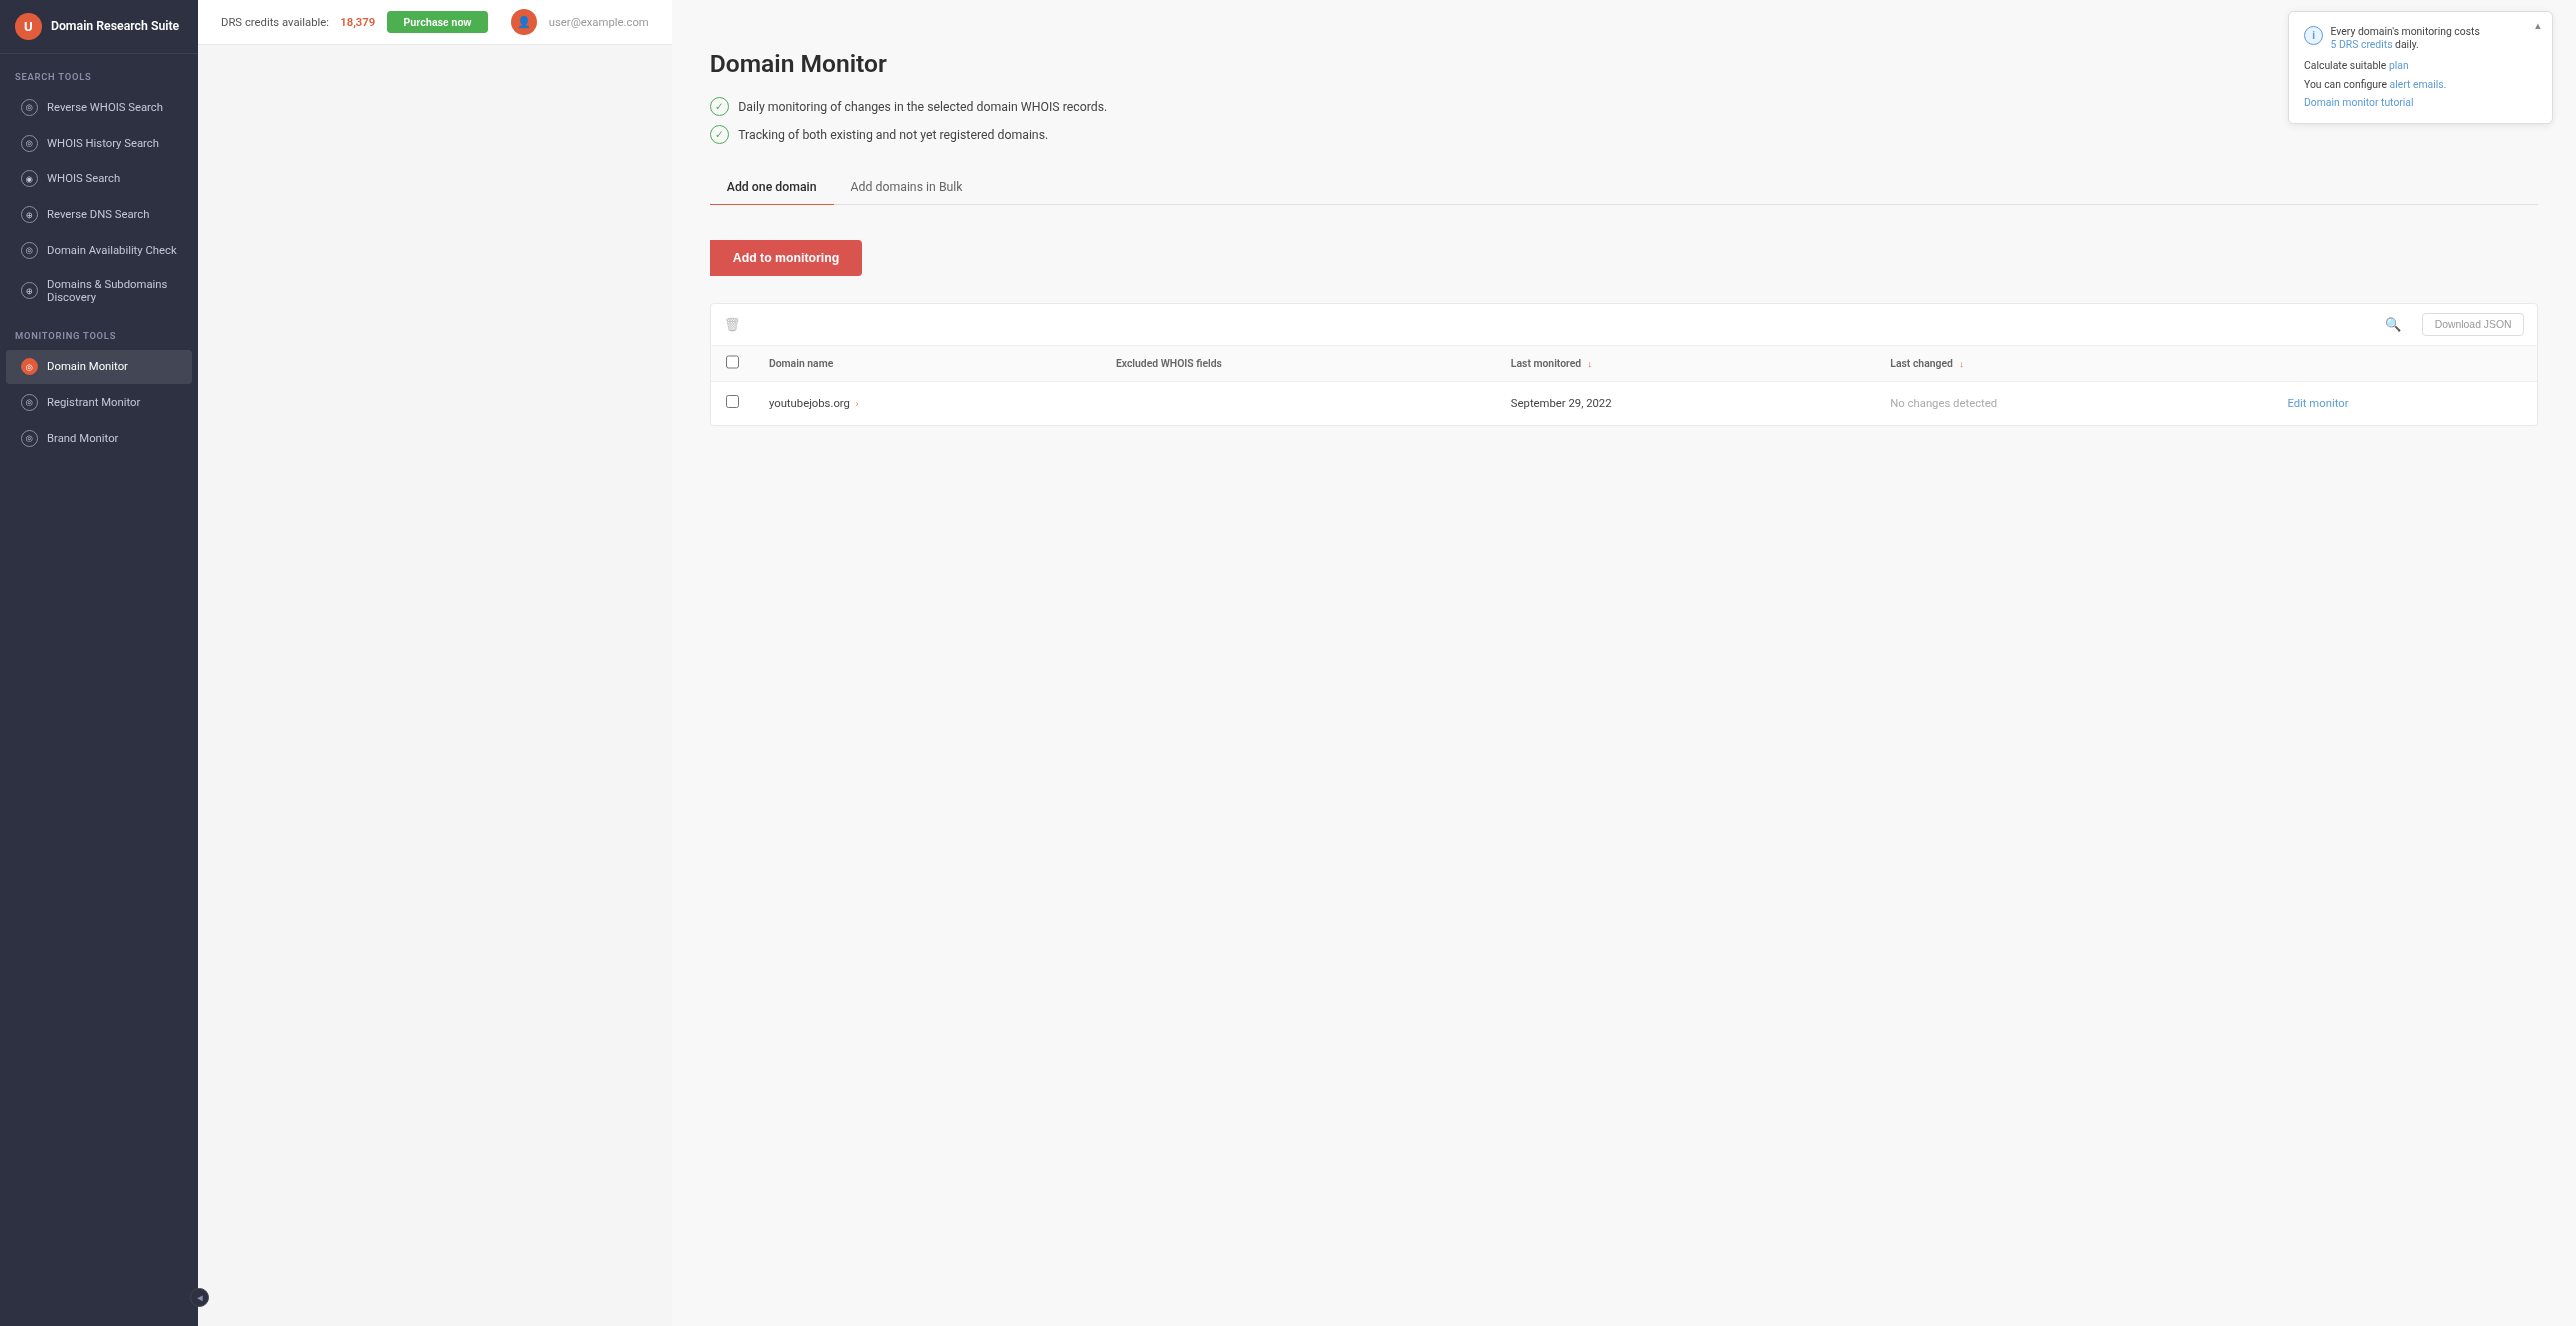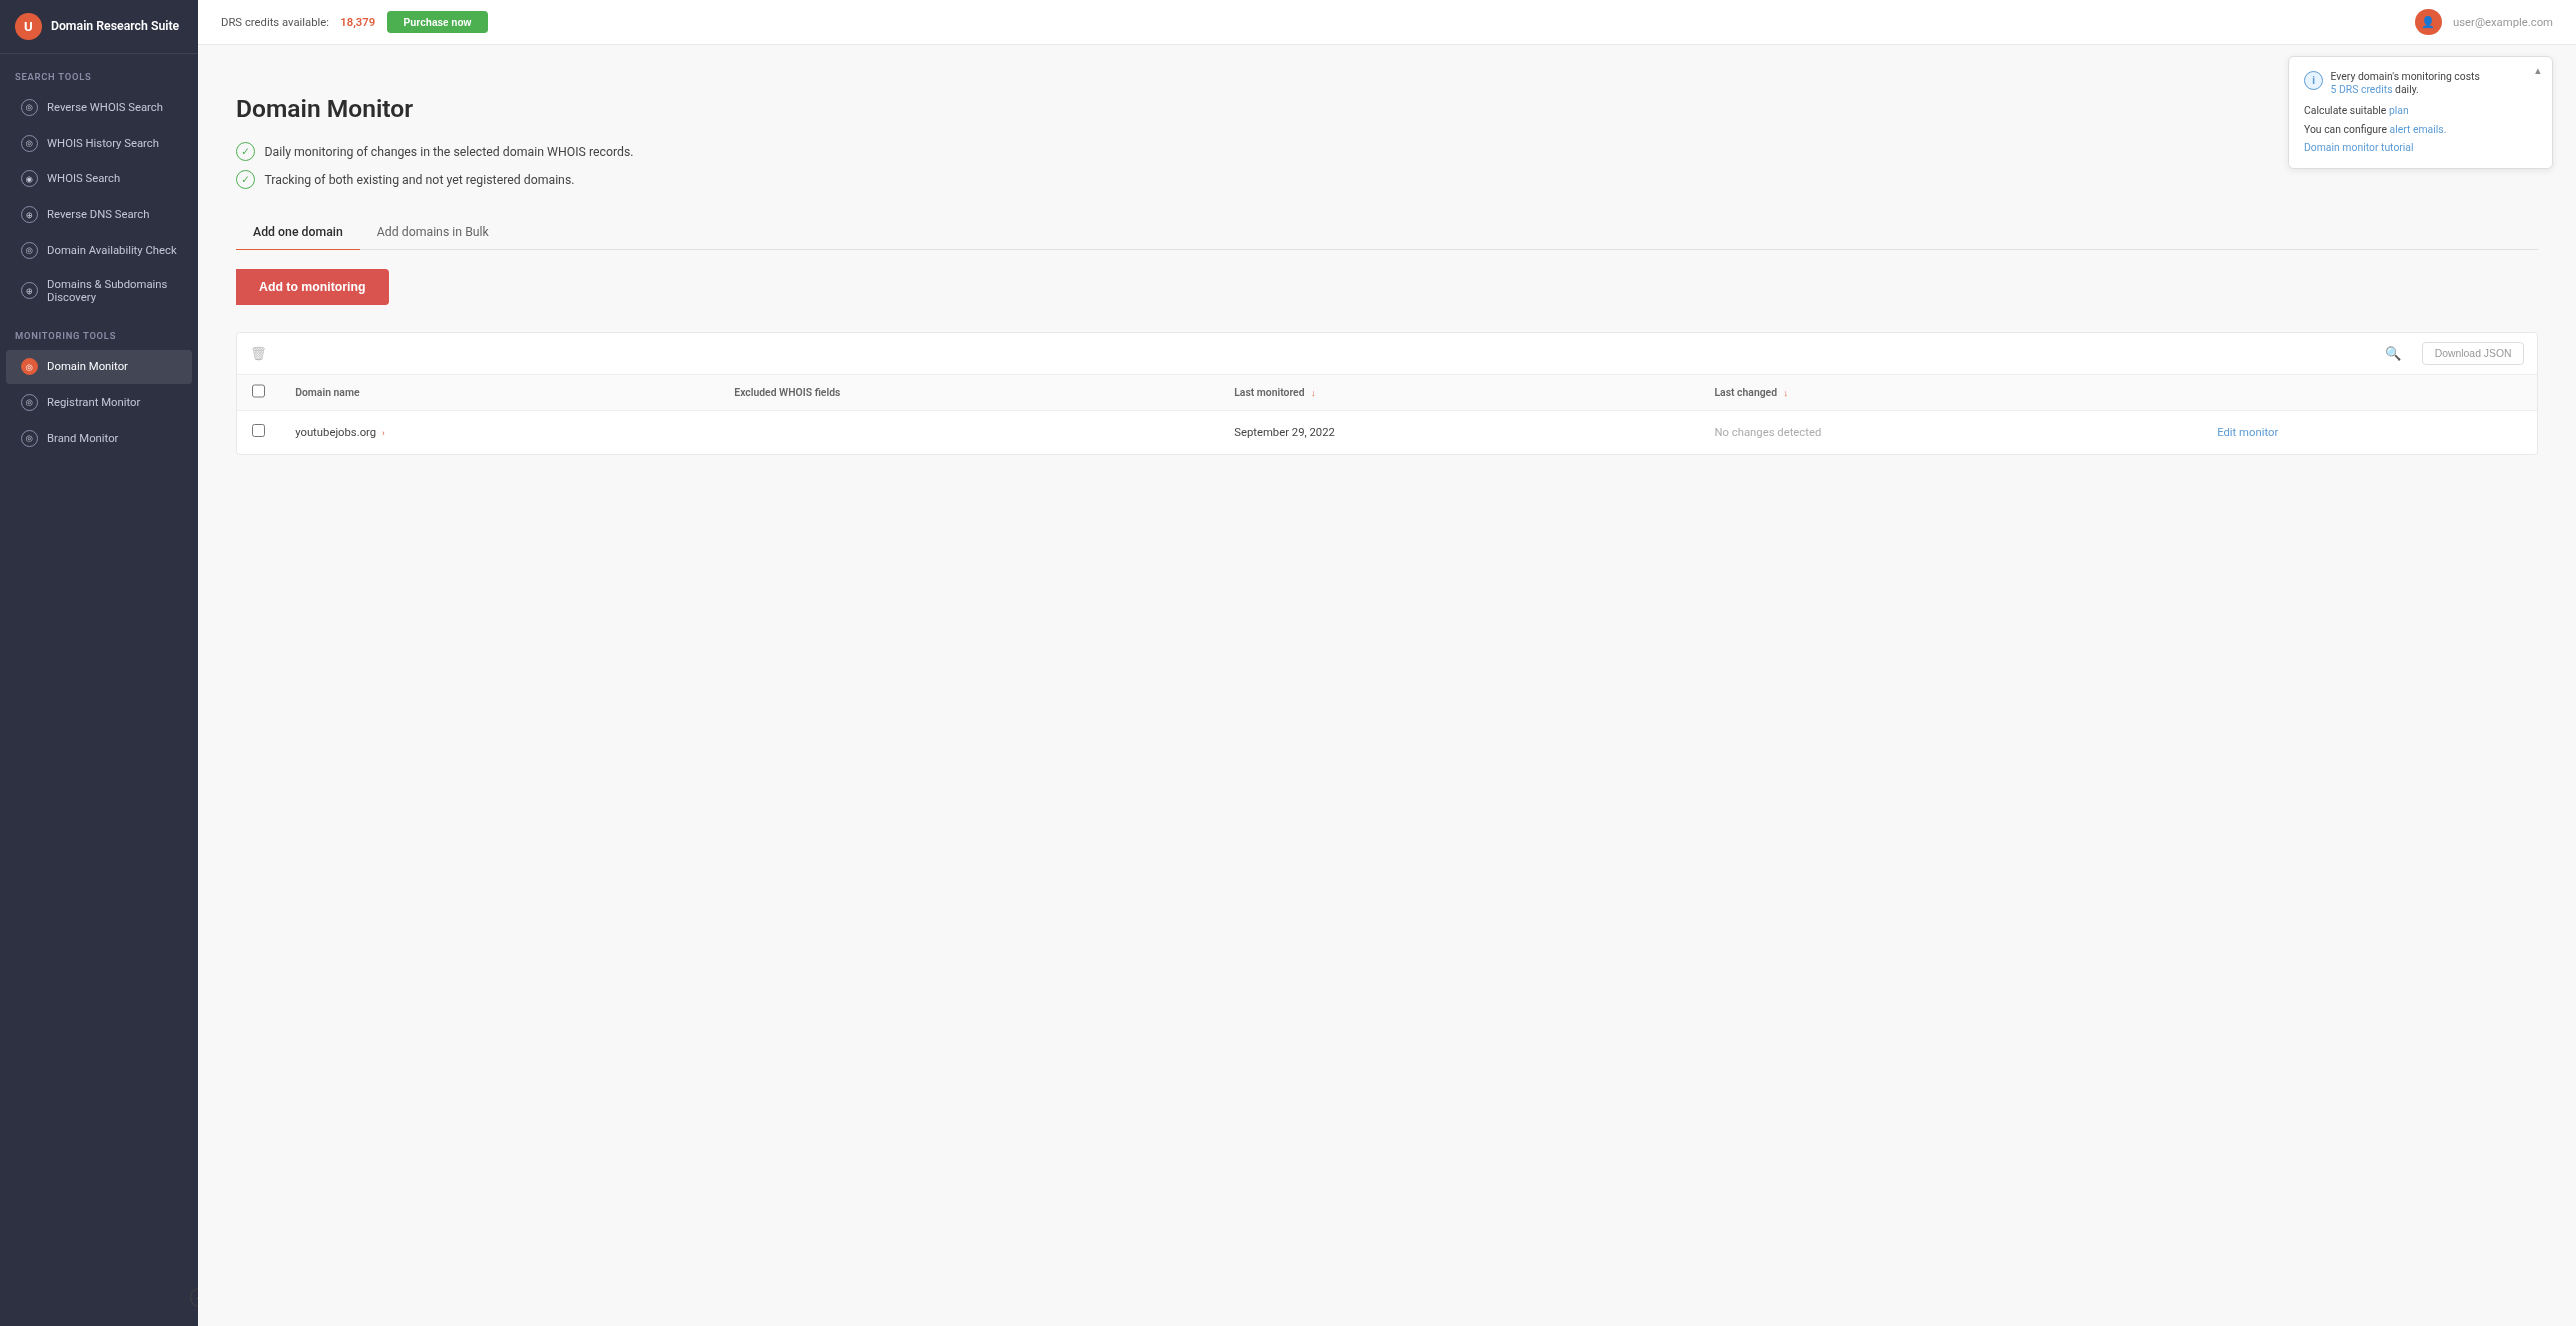--- a/index.html
+++ b/index.html
@@ -82,21 +82,21 @@
       display: flex; align-items: center; justify-content: center;
       cursor: pointer;
       font-size: 9.4px;
       color: #8a8fa8;
     }
 
     
     #main {
       flex: 1;
       display: flex;
-      flex-direction: column;
+      flex-direction: row;
       overflow: hidden;
     }
     #topbar {
       background: #fff;
       border-bottom: 0.9px solid #e8e8e8;
       display: flex;
       align-items: center;
       padding: 0 23px;
       height: 45px;
       gap: 11.3px;
@@ -184,21 +184,21 @@
       display: flex; align-items: center; justify-content: center;
       color: #4caf50; font-size: 10.4px; flex-shrink: 0;
     }
 
     
     .tabs-row {
       display: flex;
       gap: 0;
       border-bottom: 0.9px solid #e0e0e0;
       margin-top: 26.5px;
-      margin-bottom: 19px;
+      margin-bottom: 35px;
     }
     .tab-item {
       padding: 9.4px 17px;
       font-size: 12.3px;
       color: #666;
       cursor: pointer;
       border-bottom: 1.9px solid transparent;
       margin-bottom: -0.9px;
     }
     .tab-item.active { color: #2d2d2d; border-bottom: 1.9px solid #e05c3a; font-weight: 500; }

